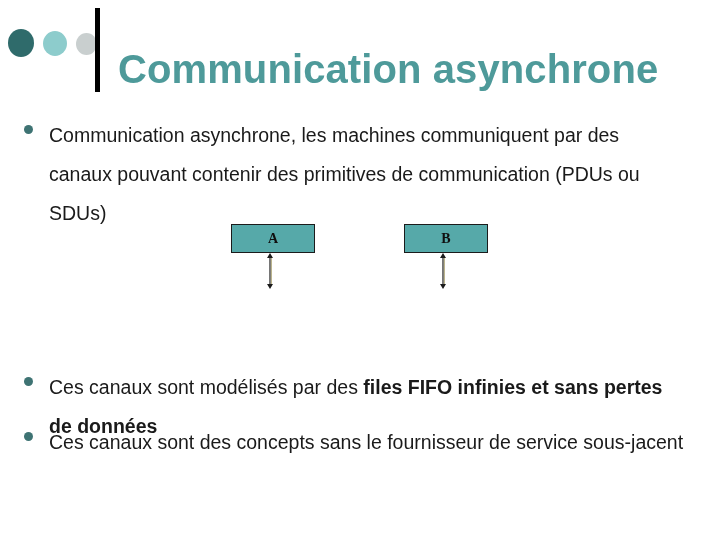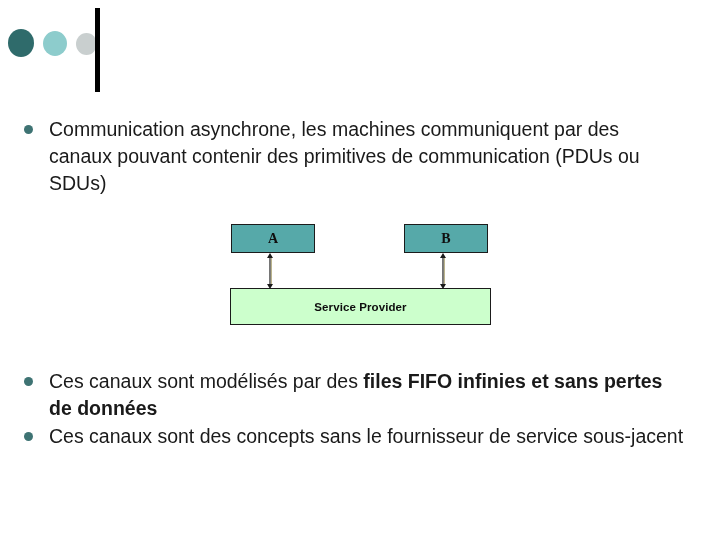--- a/index.html
+++ b/index.html
@@ -80,21 +80,21 @@
     width: 9px;
     height: 9px;
     border-radius: 50%;
     background: #3E7373;
     margin-top: 9px;
     margin-right: 16px;
   }
   .bullet-text {
     flex: 1 1 auto;
     font-size: 19.5px;
-    line-height: 27px;
+    line-height: 39px;
     color: #1a1a1a;
   }
   .bullet-text b { font-weight: bold; }
 
   #bullet-1 { left: 24px; top: 116px; width: 660px; }
   #bullet-2 { left: 24px; top: 356px; width: 660px; margin-top: 12px; }
   #bullet-3 { left: 24px; top: 423px; width: 660px; }
 
   
   #diagram {
@@ -142,20 +142,21 @@
   #link-b { left: 437px; top: 252px; }
 </style>
 </head>
 <body>
 
 <div id="title-bar">
   <div class="deco-dot" id="deco-dot-1"></div>
   <div class="deco-dot" id="deco-dot-2"></div>
   <div class="deco-dot" id="deco-dot-3"></div>
   <div id="title-divider"></div>
+  <h1 id="page-title">Communication asynchrone</h1>
 </div>
 
 <div class="bullet-row" id="bullet-1">
   <span class="bullet-marker"></span>
   <span class="bullet-text">
     <span>Communication asynchrone,  les machines communiquent par des canaux pouvant contenir des primitives de communication (PDUs ou SDUs)</span>
   </span>
 </div>
 
 <div id="diagram">
@@ -175,23 +176,20 @@
     <path d="M6 37 L3 32 L9 32 Z" fill="#1b1b1b"></path>
   </svg>
 
   <svg class="link-arrow" id="link-b" width="12" height="38" viewBox="0 0 12 38">
     <line x1="6" y1="4" x2="6" y2="34" stroke="#1b1b1b" stroke-width="1.2"></line>
     <line x1="7.4" y1="4" x2="7.4" y2="34" stroke="#b8b087" stroke-width="1.1"></line>
     <path d="M6 1 L3 6 L9 6 Z" fill="#1b1b1b"></path>
     <path d="M6 37 L3 32 L9 32 Z" fill="#1b1b1b"></path>
   </svg>
 
-  <div class="node-box" id="service-provider-box">
-    <span>Service Provider</span>
-  </div>
 </div>
 
 <div class="bullet-row" id="bullet-2">
   <span class="bullet-marker"></span>
   <span class="bullet-text"><span>Ces canaux sont modélisés par des </span><b>files FIFO infinies et sans pertes de données</b></span>
 </div>
 
 <div class="bullet-row" id="bullet-3">
   <span class="bullet-marker"></span>
   <span class="bullet-text">

